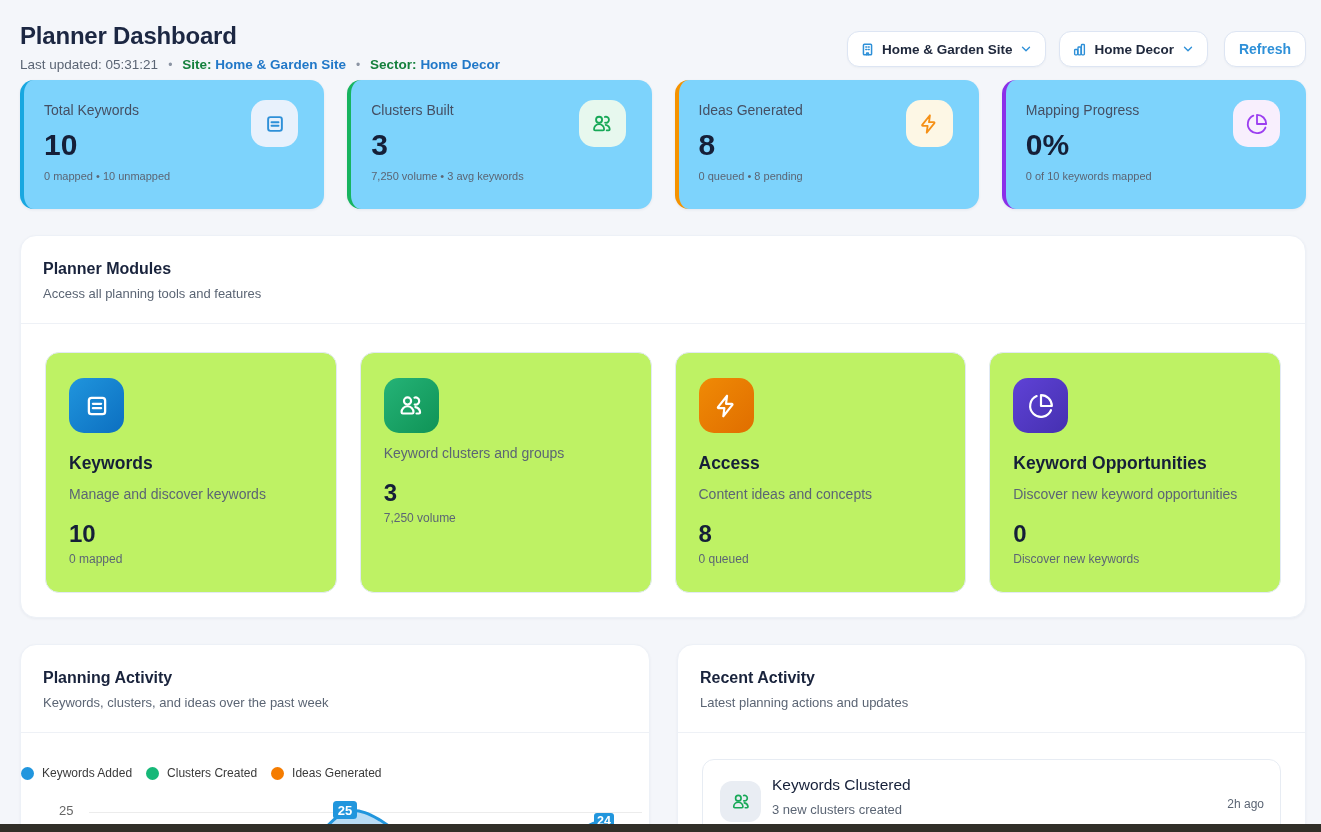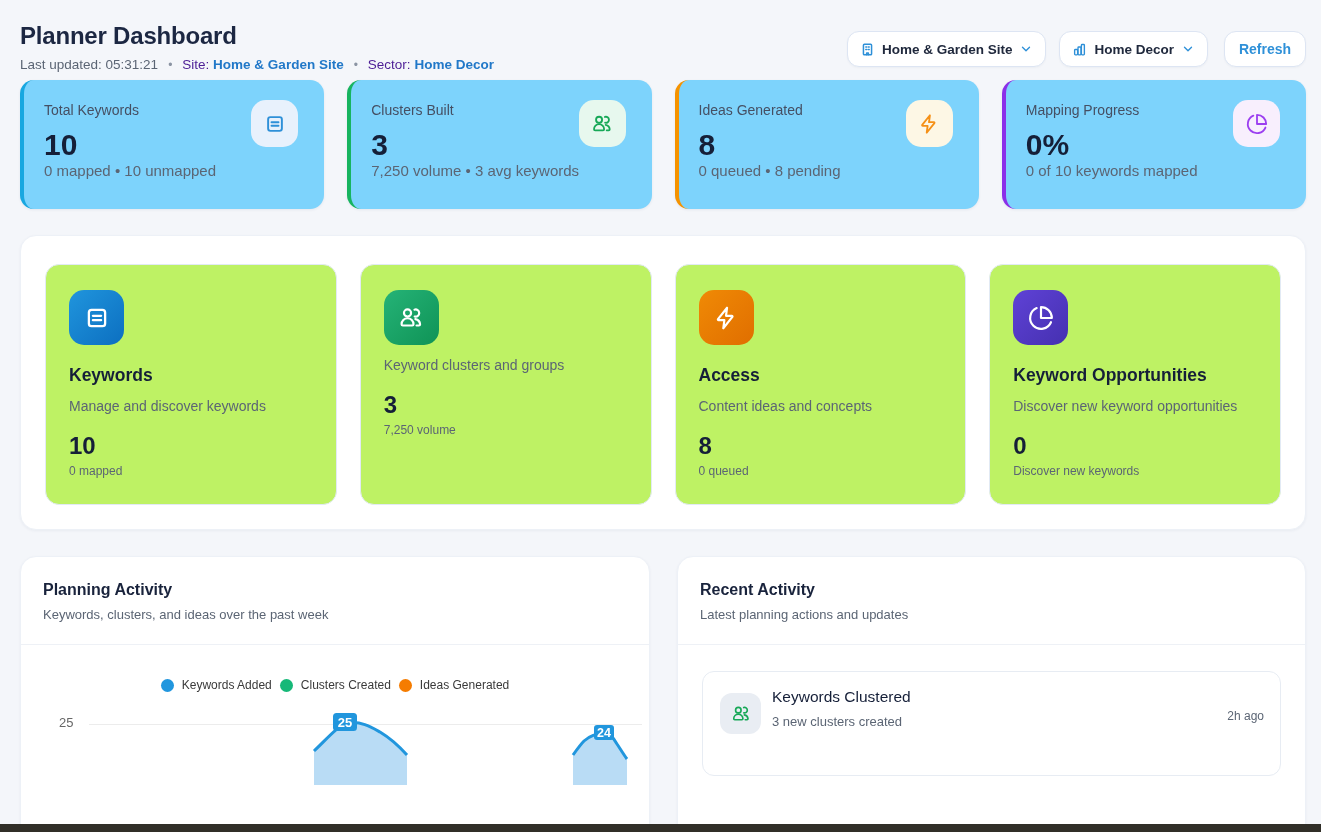--- a/index.html
+++ b/index.html
@@ -10,42 +10,42 @@
   color:#1a2238;
   position:relative;
 }
 .wrap { padding:22px 15px 0 20px; }
 
 
 .hdr { position:relative; }
 .hdr h1 { font-size:24px; font-weight:bold; color:#1c2742; letter-spacing:-0.2px; }
 .hdr .sub { margin-top:7px; font-size:13.5px; color:#5b6574; }
 .hdr .sub .sep { color:#8b94a3; margin:0 10px; font-size:12px; }
-.hdr .sub b { color:#4c1d95; font-weight:normal; }
+.hdr .sub b { color:#15803d; font-weight:bold; }
 .hdr .sub a { color:#2178c8; font-weight:bold; text-decoration:none; }
 .controls { position:absolute; top:9px; right:0; display:flex; gap:13px; }
 .btn {
   height:36px; background:#fff; border:1px solid #dde5f3; border-radius:12px;
   display:flex; align-items:center; padding:0 12px; font-size:13.5px; font-weight:bold;
   color:#20293d; box-shadow:0 1px 2px rgba(20,40,80,0.04);
 }
 .btn svg { margin-right:7px; }
 .btn .chev { margin-left:7px; margin-right:0; }
 .btn.refresh { color:#2e90d8; font-size:14px; width:82px; justify-content:center; padding:0; margin-left:3px; }
 
 
 .stats { display:grid; grid-template-columns:repeat(4,1fr); gap:23px; margin-top:8px; }
 .scard {
   position:relative; background:#7dd3fc; border-radius:14px; height:129px;
   border-left:4px solid #000; box-shadow:0 1px 3px rgba(25,45,80,0.07);
   padding:22px 24px 0 20px;
 }
 .scard .t { font-size:14px; color:#454f63; }
 .scard .n { font-size:30px; font-weight:bold; color:#151f38; margin-top:10px; }
-.scard .c { font-size:15px; color:#5b6574; }
+.scard .c { font-size:11px; color:#5b6574; margin-top:8px; }
 .scard .tile {
   position:absolute; top:20px; right:26px; width:47px; height:47px; border-radius:15px;
   display:flex; align-items:center; justify-content:center;
 }
 
 
 .panel {
   background:#fff; border-radius:16px; border:1px solid #edf1f7;
   box-shadow:0 1px 3px rgba(25,45,80,0.05); margin-top:26px;
 }
@@ -62,21 +62,21 @@
 
 
 .bottom { display:grid; grid-template-columns:630px 629px; gap:27px; margin-top:26px; }
 .bcard {
   background:#fff; border-radius:16px; border:1px solid #edf1f7;
   box-shadow:0 1px 3px rgba(25,45,80,0.05); height:420px; overflow:hidden;
 }
 
 
 .chart { position:relative; height:140px; }
-.legend { position:absolute; top:33px; left:0; width:100%; display:flex; justify-content:center; gap:8px; font-size:12px; color:#3a3a3a; }
+.legend { position:absolute; top:33px; left:0; width:100%; display:flex; justify-content:flex-start; gap:14px; font-size:12px; color:#3a3a3a; }
 .legend span { display:flex; align-items:center; }
 .legend i { width:13px; height:13px; border-radius:50%; display:inline-block; margin-right:8px; }
 .ylab { position:absolute; left:38px; top:70px; font-size:13px; color:#666; }
 .gline { position:absolute; left:68px; top:79px; width:553px; height:1px; background:#ececec; }
 
 
 .ritem { margin:26px 24px 0 24px; border:1px solid #e7ecf3; border-radius:12px; padding:16px 16px 16px 16px; position:relative; min-height:105px; }
 .ritem .tile { position:absolute; left:17px; top:21px; width:41px; height:41px; border-radius:12px; background:#e9edf3; display:flex; align-items:center; justify-content:center; }
 .ritem h4 { margin-left:53px; font-size:15.5px; font-weight:normal; color:#151f38; padding-top:0; }
 .ritem .d { margin-left:53px; font-size:13px; color:#5b6574; margin-top:8px; }
@@ -160,20 +160,24 @@
       <div class="tile" style="background:#f8effd;">
         <svg width="22" height="22" viewBox="0 0 24 24" fill="none" stroke="#9c3ff0" stroke-width="2" stroke-linecap="round" stroke-linejoin="round">
             <path d="M21.21 15.89A10 10 0 1 1 8 2.83"></path>
             <path d="M22 12A10 10 0 0 0 12 2v10z"></path>
           </svg>
       </div>
     </div>
   </div>
 
   <div class="panel">
+    <div class="phead">
+      <h2>Planner Modules</h2>
+      <p>Access all planning tools and features</p>
+    </div>
     <div class="mgrid">
       <div class="mcard">
         <div class="micon" style="background:linear-gradient(135deg,#2095dd,#0c6fc0);">
           <svg width="26" height="26" viewBox="0 0 24 24" fill="none" stroke="#fff" stroke-width="2.1" stroke-linecap="round" stroke-linejoin="round">
               <rect x="4.5" y="4.5" width="15" height="15" rx="2.5"></rect>
               <path d="M8.2 10h7.6M8.2 14h7.6"></path>
             </svg>
         </div>
         <h3>Keywords</h3>
         <div class="d">Manage and discover keywords</div>

